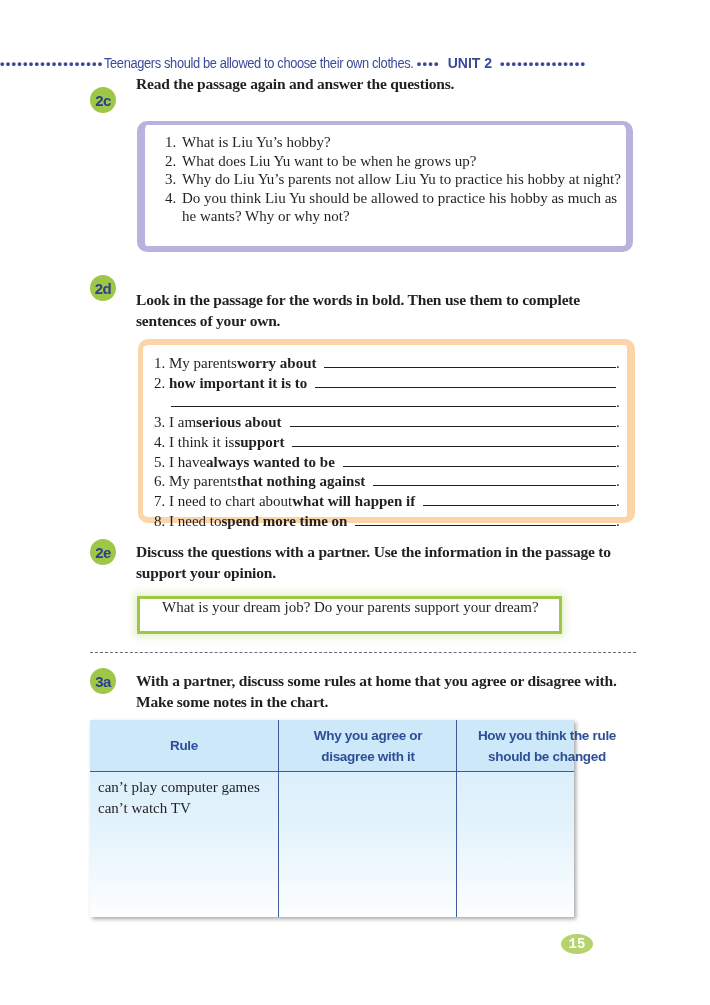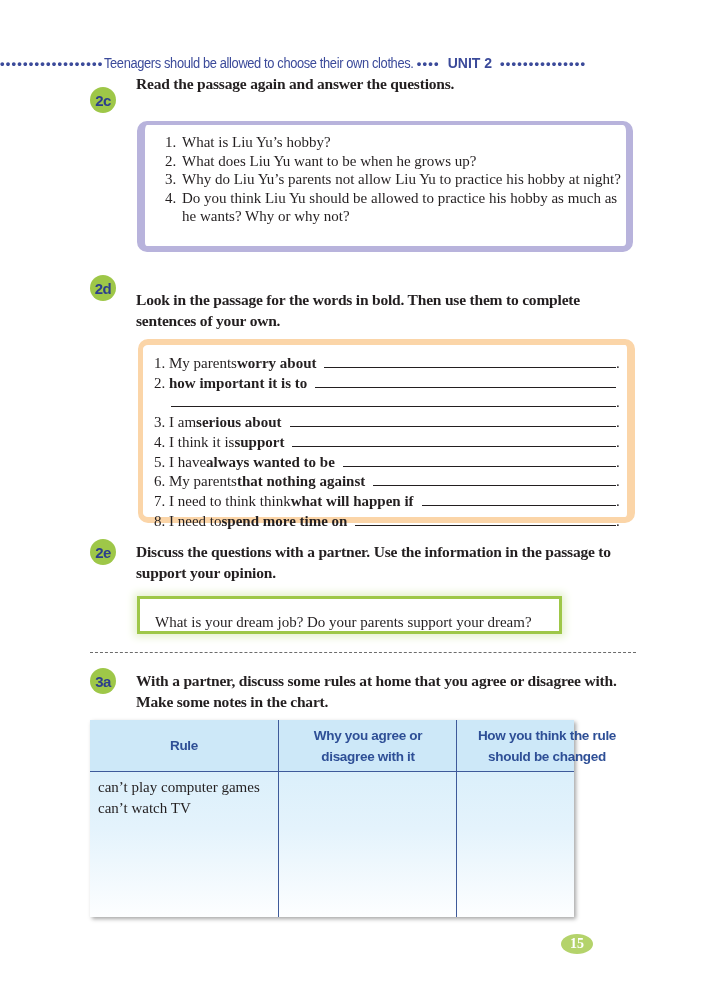--- a/index.html
+++ b/index.html
@@ -47,21 +47,21 @@
     .slist { position: absolute; left: 11px; top: 8px; width: 466px; margin: 0; padding: 0; list-style: none; font-size: 15px; line-height: 18.7px; }
     .slist li { display: flex; align-items: baseline; white-space: nowrap; }
     .slist .blank { flex: 1; border-bottom: 1px solid #231f20; margin-left: 8px; height: 14px; }
     .slist .dot { width: 4px; }
     .slist b { font-weight: bold; }
 
     
     .box-2e {
       position: absolute; left: 137px; top: 596px; width: 425px; height: 38px; box-sizing: border-box;
       border: 3px solid #9ec748; background: #fff; box-shadow: 0 0 8px 3px #e4f0cc;
-      font-size: 15px; display: flex; align-items: flex-end; padding-left: 15px;
+      font-size: 15px; display: flex; align-items: flex-start; padding-left: 22px;
     }
     .divider {
       position: absolute; left: 90px; top: 652px; width: 546px; border-top: 1px dashed #6c6c6c;
     }
 
     
     .tbl {
       position: absolute; left: 90px; top: 720px; width: 484px; height: 197px;
       box-shadow: 2px 2px 4px rgba(0,0,0,0.35);
       background: linear-gradient(to bottom, #d3ecfa 0%, #e4f3fc 55%, #fdfeff 100%);
@@ -70,21 +70,21 @@
     .tbl .vline { position: absolute; top: 0; bottom: 0; border-left: 1.5px solid #3e5a9a; }
     .th {
       position: absolute; top: 0; height: 51px; display: flex; align-items: center; justify-content: center; text-align: center;
       font-family: "Liberation Sans", "DejaVu Sans", sans-serif; color: #2e4f96; font-size: 13.5px; line-height: 21px; font-weight: bold;
       letter-spacing: -0.3px;
     }
     .cell-lines { position: absolute; left: 8px; top: 57px; font-size: 15px; line-height: 21px; }
 
     .page-num {
       position: absolute; left: 561px; top: 934px; width: 32px; height: 20px; border-radius: 50%;
-      background: #b4d36b; color: #fff; font-family: Liberation Serif, serif;
+      background: #b4d36b; color: #fff; font-family: Liberation Mono, monospace;
       font-weight: bold; font-size: 14px; display: flex; align-items: center; justify-content: center;
     }
   </style>
 </head>
 <body>
 
 <div class="header">
   <span class="dots">••••••••••••••••••</span>
   <span class="header-title">Teenagers should be allowed to choose their own clothes.</span>
   <span class="dots">&nbsp;••••</span>
@@ -141,21 +141,21 @@
     </li>
     <li>
       <span>5.</span>&nbsp;<span>I have </span><b>always wanted to be</b>
       <span class="blank"></span><span class="dot">.</span>
     </li>
     <li>
       <span>6.</span>&nbsp;<span>My parents </span><b>that nothing against</b>
       <span class="blank"></span><span class="dot">.</span>
     </li>
     <li>
-      <span>7.</span>&nbsp;<span>I need to think think </span><b>what will happen if</b>
+      <span>7.</span>&nbsp;<span>I need to chart about </span><b>what will happen if</b>
       <span class="blank"></span><span class="dot">.</span>
     </li>
     <li>
       <span>8.</span>&nbsp;<span>I need to </span><b>spend more time on</b>
       <span class="blank"></span><span class="dot">.</span>
     </li>
   </ul>
 </div>
 
 <div class="badge" style="left:90px; top:539px;">2e</div>

